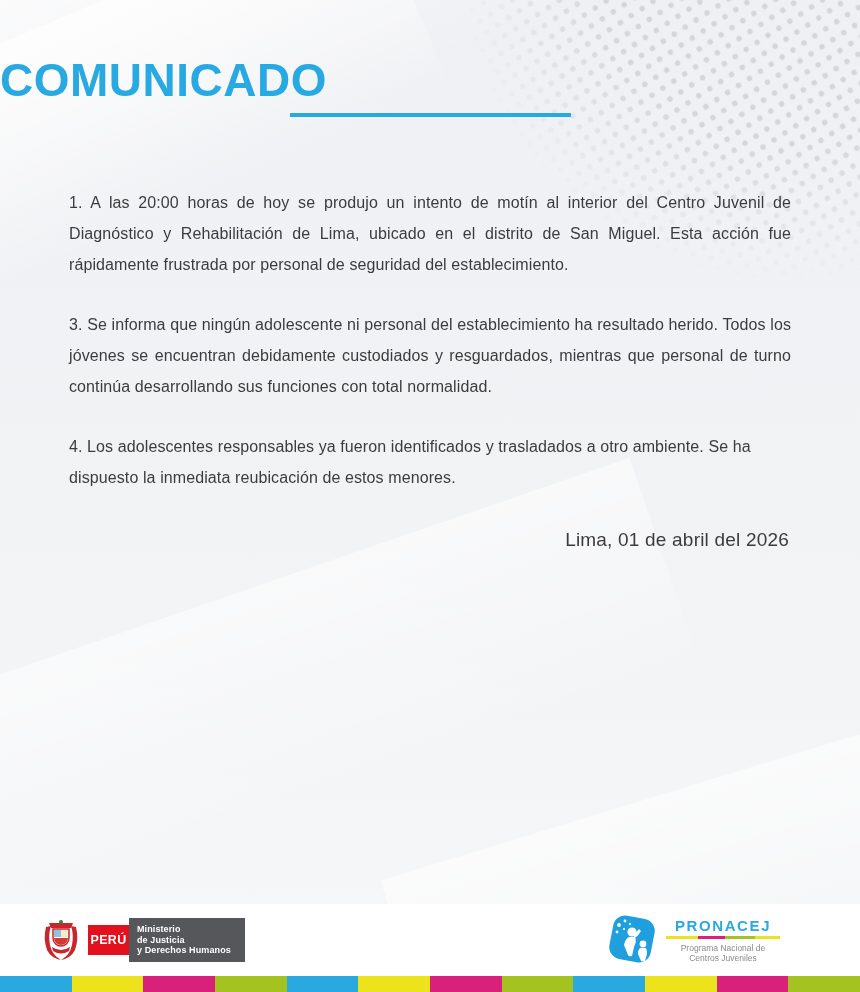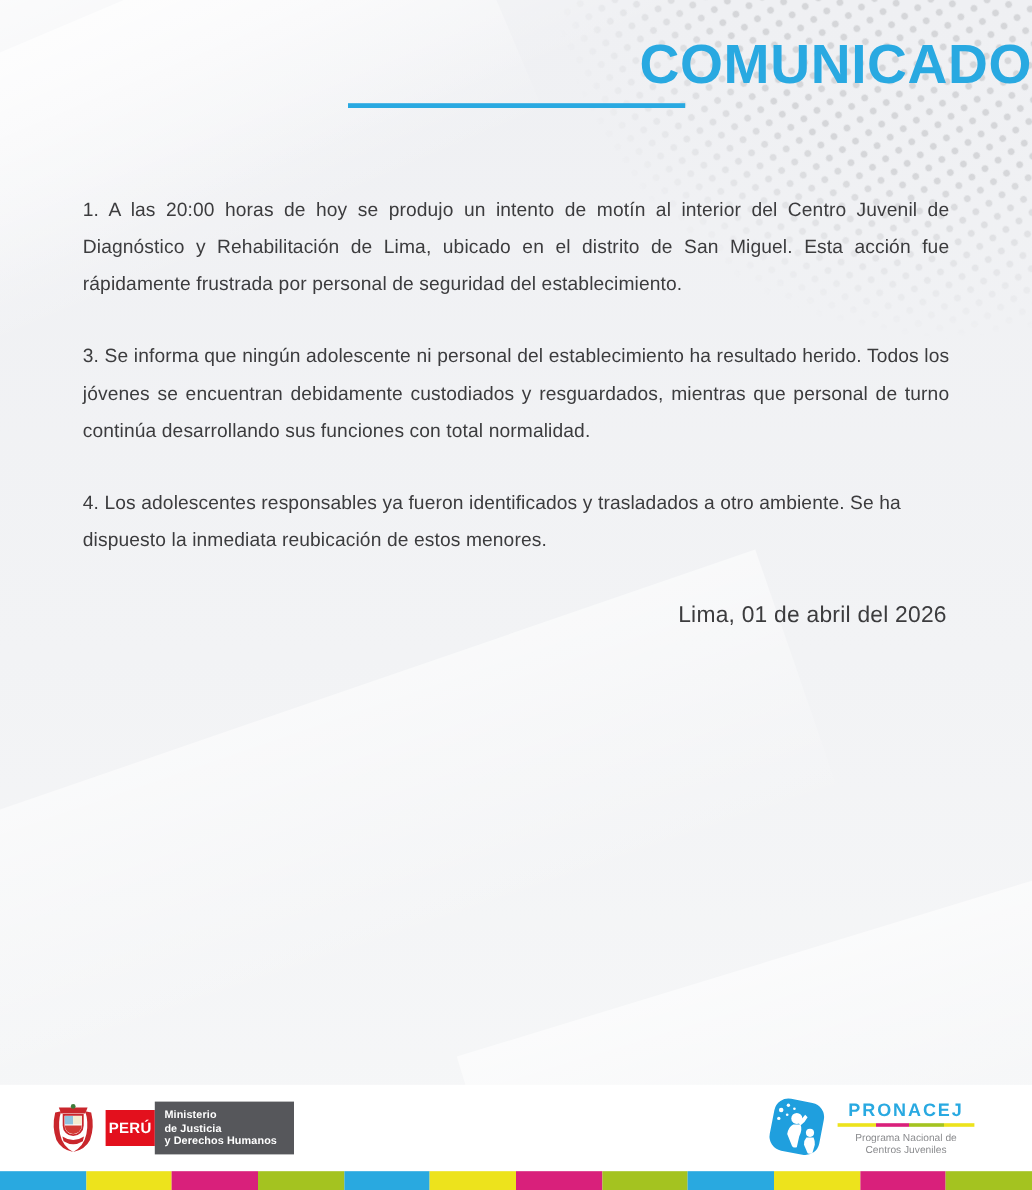--- a/index.html
+++ b/index.html
@@ -25,21 +25,21 @@
   .dots{
     position:absolute;z-index:0;top:-140px;right:-130px;width:460px;height:460px;
     background-image:radial-gradient(circle,#d5d6d9 2.5px,rgba(213,214,217,0) 3.2px);
     background-size:13px 13px;
     transform:rotate(-33deg);
     -webkit-mask-image:radial-gradient(circle at 72% 28%,#000 42%,transparent 71%);
     mask-image:radial-gradient(circle at 72% 28%,#000 42%,transparent 71%);
     pointer-events:none;
   }
   
-  .title-wrap{position:relative;z-index:1;padding-top:29px;text-align:right;}
+  .title-wrap{position:relative;z-index:1;padding-top:56px;text-align:left;}
   .title{
     margin:0;font-size:46px;font-weight:800;letter-spacing:.5px;
     color:#29a9e1;line-height:1.05;
   }
   .title-underline{width:281px;height:4px;background:#29a9e1;margin:9px auto 0 auto;}
   
   .content{
     position:relative;z-index:1;width:722px;margin:70px auto 0 auto;
     color:#3c3c3e;font-size:16px;line-height:31px;
   }
@@ -58,21 +58,21 @@
   .peru-box{
     width:41px;height:30px;background:#e3101d;color:#fff;
     display:flex;align-items:center;justify-content:center;
     font-size:12.5px;font-weight:700;letter-spacing:.3px;
   }
   .minjus-box{
     height:44px;background:#56575b;color:#fff;box-sizing:border-box;
     display:flex;flex-direction:column;justify-content:center;
     padding:0 14px 0 8px;font-size:9px;line-height:10.5px;font-weight:600;letter-spacing:.1px;
   }
-  .pron-logo{position:absolute;right:48px;top:50%;transform:translateY(-50%);
+  .pron-logo{position:absolute;right:80px;top:50%;transform:translateY(-50%);
     display:flex;align-items:center;}
   .pron-text{display:flex;flex-direction:column;align-items:center;margin-left:7px;}
   .pron-name{font-size:15px;font-weight:800;color:#29a9e1;letter-spacing:1.6px;}
   .pron-bar{width:114px;height:2.5px;margin:2px 0 4px 0;
     background:linear-gradient(90deg,#ede31c 0 28%,#d9207b 28% 52%,#a4c320 52% 78%,#ede31c 78% 100%);}
   .pron-sub{font-size:8.5px;color:#8a8b8e;line-height:10px;text-align:center;}
   
   .stripe{position:absolute;z-index:2;left:0;bottom:0;width:100%;height:16px;display:flex;}
 </style>
 </head>

